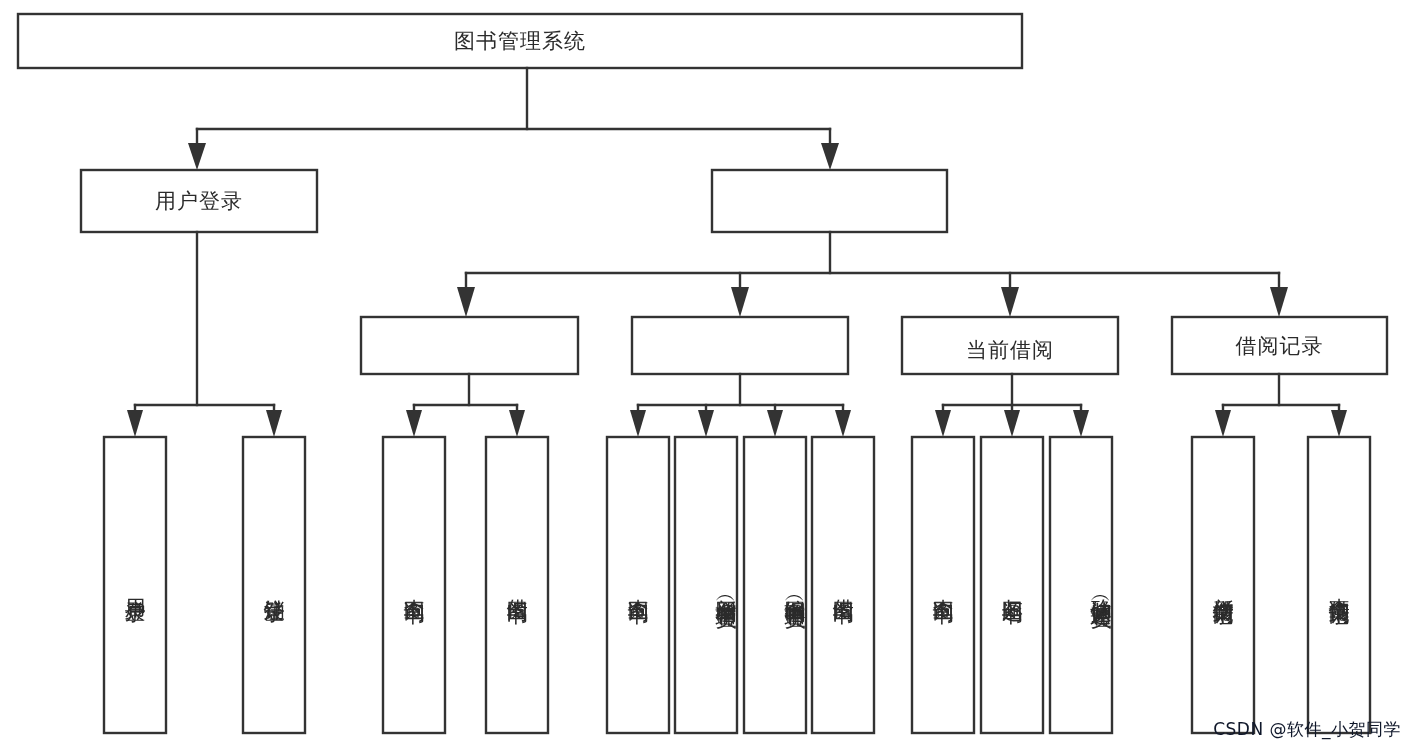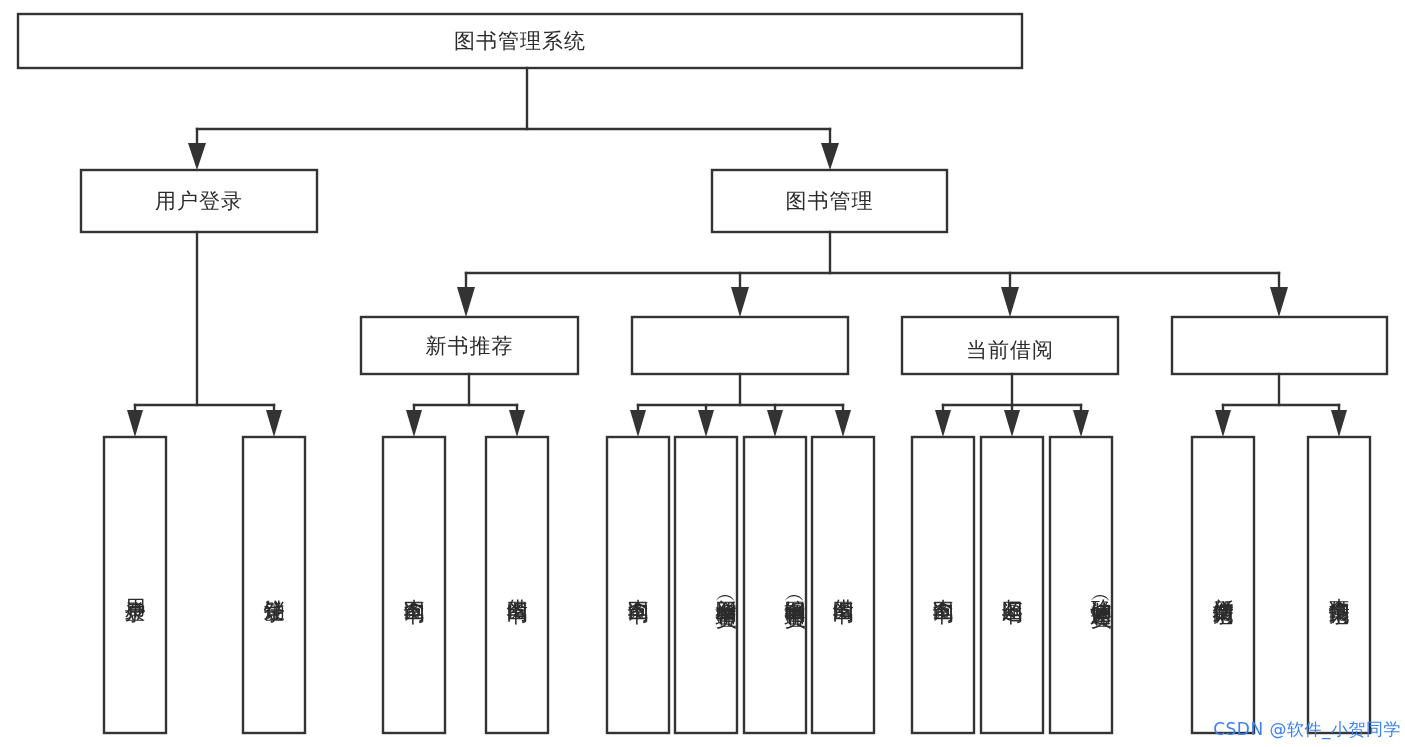--- a/index.html
+++ b/index.html
@@ -69,21 +69,21 @@
     white-space: nowrap;
     pointer-events: none;
     user-select: none;
   }
   #watermark {
     position: absolute;
     right: 12px;
     bottom: 6px;
     font-family: "DejaVu Sans", "Liberation Sans", sans-serif;
     font-size: 17px;
-    color: #3b82f6;
+    color: #0f172a;
     letter-spacing: 0.5px;
     white-space: nowrap;
     user-select: none;
   }
 </style>
 </head>
 <body>
 
 <div id="diagram-root">
 
@@ -176,24 +176,23 @@
     <rect class="node-box" x="1050" y="437" width="62" height="296"></rect>
 
     <rect class="node-box" x="1192" y="437" width="62" height="296"></rect>
     <rect class="node-box" x="1308" y="437" width="62" height="296"></rect>
 
   </svg>
 
   <div class="box-label-wrap" style="left:18px; top:14px; width:1004px; height:54px;">图书管理系统</div>
 
   <div class="box-label-wrap" style="left:81px; top:170px; width:236px; height:62px;">用户登录</div>
-  <div class="box-label-wrap" style="left:712px; top:170px; width:235px; height:62px;">图书管理</div>
-
-  <div class="box-label-wrap" style="left:361px; top:317px; width:217px; height:57px;">新书推荐</div>
+
   <div class="box-label-wrap" style="left:902px; top:317px; width:216px; height:65px;">当前借阅</div>
+  <div class="box-label-wrap" style="left:1172px; top:317px; width:215px; height:57px;">借阅记录</div>
 
   <div class="leaf-label-wrap" style="left:104px; top:437px; width:62px; height:296px;">用户登录</div>
   <div class="leaf-label-wrap" style="left:243px; top:437px; width:62px; height:296px;">注销登录</div>
 
   <div class="leaf-label-wrap" style="left:383px; top:437px; width:62px; height:296px;">查询图书</div>
   <div class="leaf-label-wrap" style="left:486px; top:437px; width:62px; height:296px;">借阅图书</div>
 
   <div class="leaf-label-wrap" style="left:607px; top:437px; width:62px; height:296px;">查询图书</div>
   <div class="leaf-label-wrap" style="left:675px; top:437px; width:62px; height:296px; align-items:flex-start; padding-top:8px; box-sizing:border-box;">新增图书（管理员）</div>
   <div class="leaf-label-wrap" style="left:744px; top:437px; width:62px; height:296px; align-items:flex-start; padding-top:8px; box-sizing:border-box;">编辑图书（管理员）</div>

